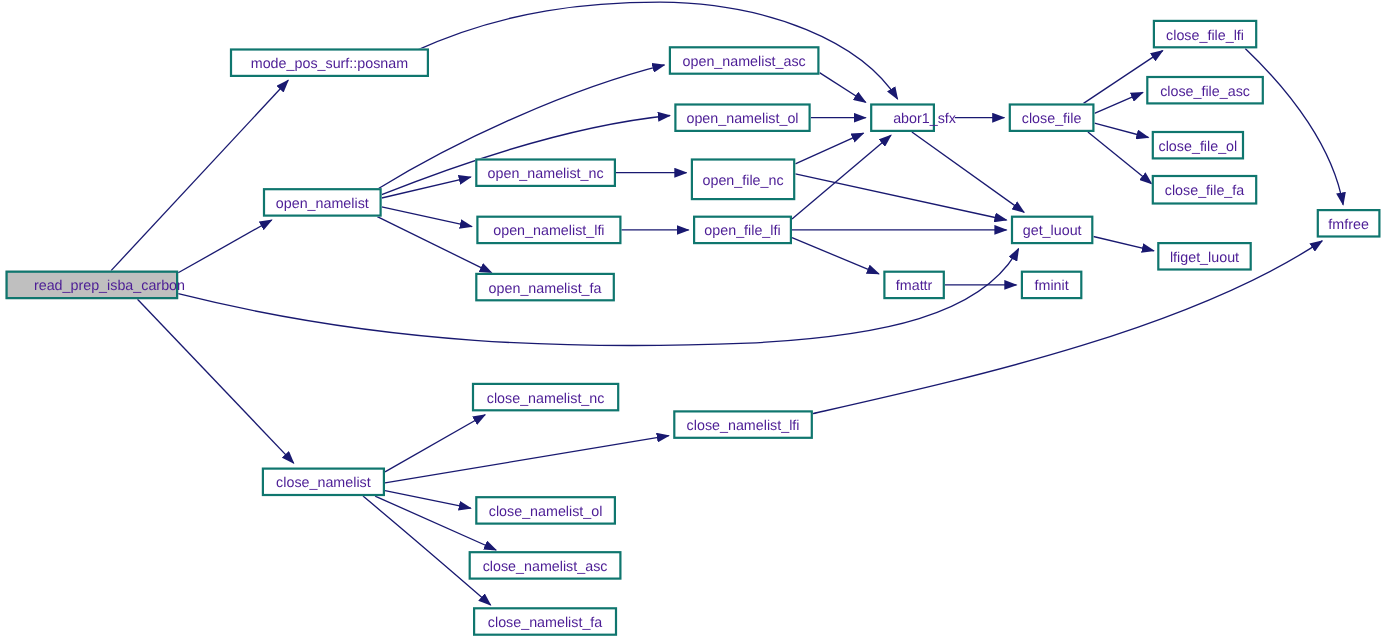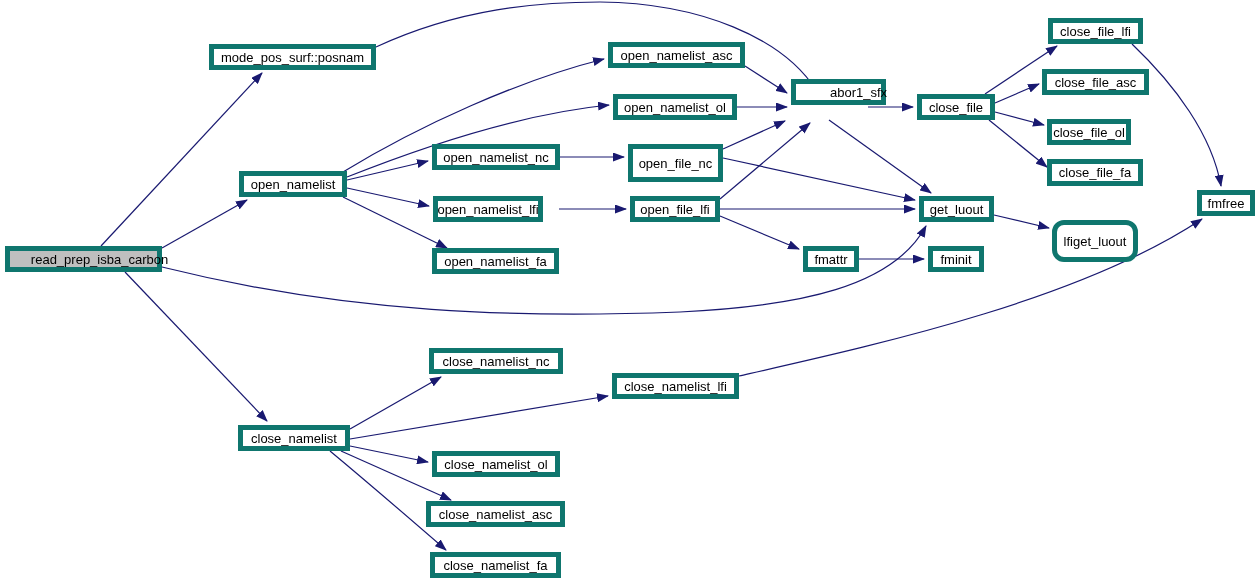--- a/index.html
+++ b/index.html
@@ -17,23 +17,23 @@
     width: 1260px; height: 582px;
   }
   #edge-layer path.edge {
     fill: none;
     stroke: #191970;
     stroke-width: 1.2px;
   }
   .node {
     position: absolute;
     box-sizing: border-box;
-    border: 5px solid #0f766e;
+    border: 2px solid #0f766e;
     background: #ffffff;
-    color: #000000;
+    color: #4c1d95;
     font-size: 13px;
     line-height: 1;
     display: flex;
     align-items: center;
     justify-content: center;
     white-space: nowrap;
     cursor: pointer;
   }
   .node.highlighted {
     background: #bfbfbf;
@@ -82,38 +82,38 @@
         <path d="M350,429 L441,377" class="edge" stroke="#191970" marker-end="url(#arrow)"></path>
         <path d="M350,439 L608,396" class="edge" stroke="#191970" marker-end="url(#arrow)"></path>
         <path d="M350,446 L428,462" class="edge" stroke="#191970" marker-end="url(#arrow)"></path>
         <path d="M341,451 L451,500" class="edge" stroke="#191970" marker-end="url(#arrow)"></path>
         <path d="M330,451 C372,486 416,524 446,550" class="edge" stroke="#191970" marker-end="url(#arrow)"></path>
         <path d="M739,376 C880,344 1080,300 1202,219" class="edge" stroke="#191970" marker-end="url(#arrow)"></path>
       </g>
   </svg>
   <div id="nodes">
       <div class="node highlighted" style="left: 5px; top: 246px; width: 157px; height: 26px;">read_prep_isba_carbon</div>
-      <div class="node" style="left: 209px; top: 44px; width: 167px; height: 26px;">mode_pos_surf::posnam</div>
+      <div class="node" style="left: 209px; top: 44px; width: 181px; height: 26px;">mode_pos_surf::posnam</div>
       <div class="node" style="left: 239px; top: 171px; width: 108px; height: 26px;">open_namelist</div>
       <div class="node" style="left: 608px; top: 42px; width: 137px; height: 26px;">open_namelist_asc</div>
       <div class="node" style="left: 613px; top: 94px; width: 124px; height: 26px;">open_namelist_ol</div>
       <div class="node" style="left: 432px; top: 144px; width: 128px; height: 26px;">open_namelist_nc</div>
       <div class="node" style="left: 628px; top: 144px; width: 95px; height: 38px;">open_file_nc</div>
-      <div class="node" style="left: 433px; top: 196px; width: 110px; height: 26px;">open_namelist_lfi</div>
+      <div class="node" style="left: 433px; top: 196px; width: 132px; height: 26px;">open_namelist_lfi</div>
       <div class="node" style="left: 630px; top: 196px; width: 90px; height: 26px;">open_file_lfi</div>
       <div class="node" style="left: 432px; top: 248px; width: 127px; height: 26px;">open_namelist_fa</div>
-      <div class="node" style="left: 791px; top: 79px; width: 95px; height: 26px; padding-left: 40px;">abor1_sfx</div>
+      <div class="node" style="left: 791px; top: 94px; width: 59px; height: 26px; padding-left: 40px;">abor1_sfx</div>
       <div class="node" style="left: 917px; top: 94px; width: 78px; height: 26px;">close_file</div>
       <div class="node" style="left: 1048px; top: 18px; width: 95px; height: 26px;">close_file_lfi</div>
       <div class="node" style="left: 1042px; top: 69px; width: 107px; height: 26px;">close_file_asc</div>
       <div class="node" style="left: 1047px; top: 119px; width: 84px; height: 26px;">close_file_ol</div>
       <div class="node" style="left: 1047px; top: 159px; width: 96px; height: 27px;">close_file_fa</div>
       <div class="node" style="left: 1197px; top: 190px; width: 58px; height: 26px;">fmfree</div>
       <div class="node" style="left: 919px; top: 196px; width: 75px; height: 26px;">get_luout</div>
-      <div class="node" style="left: 1052px; top: 220px; width: 86px; height: 42px; border-radius: 12px;">lfiget_luout</div>
+      <div class="node" style="left: 1052px; top: 220px; width: 86px; height: 26px;">lfiget_luout</div>
       <div class="node" style="left: 803px; top: 246px; width: 56px; height: 26px;">fmattr</div>
       <div class="node" style="left: 928px; top: 246px; width: 56px; height: 26px;">fminit</div>
       <div class="node" style="left: 238px; top: 425px; width: 112px; height: 26px;">close_namelist</div>
       <div class="node" style="left: 429px; top: 348px; width: 134px; height: 26px;">close_namelist_nc</div>
       <div class="node" style="left: 612px; top: 373px; width: 127px; height: 26px;">close_namelist_lfi</div>
       <div class="node" style="left: 432px; top: 451px; width: 128px; height: 26px;">close_namelist_ol</div>
       <div class="node" style="left: 426px; top: 501px; width: 139px; height: 26px;">close_namelist_asc</div>
       <div class="node" style="left: 430px; top: 552px; width: 131px; height: 26px;">close_namelist_fa</div>
     </div>
 </div>

